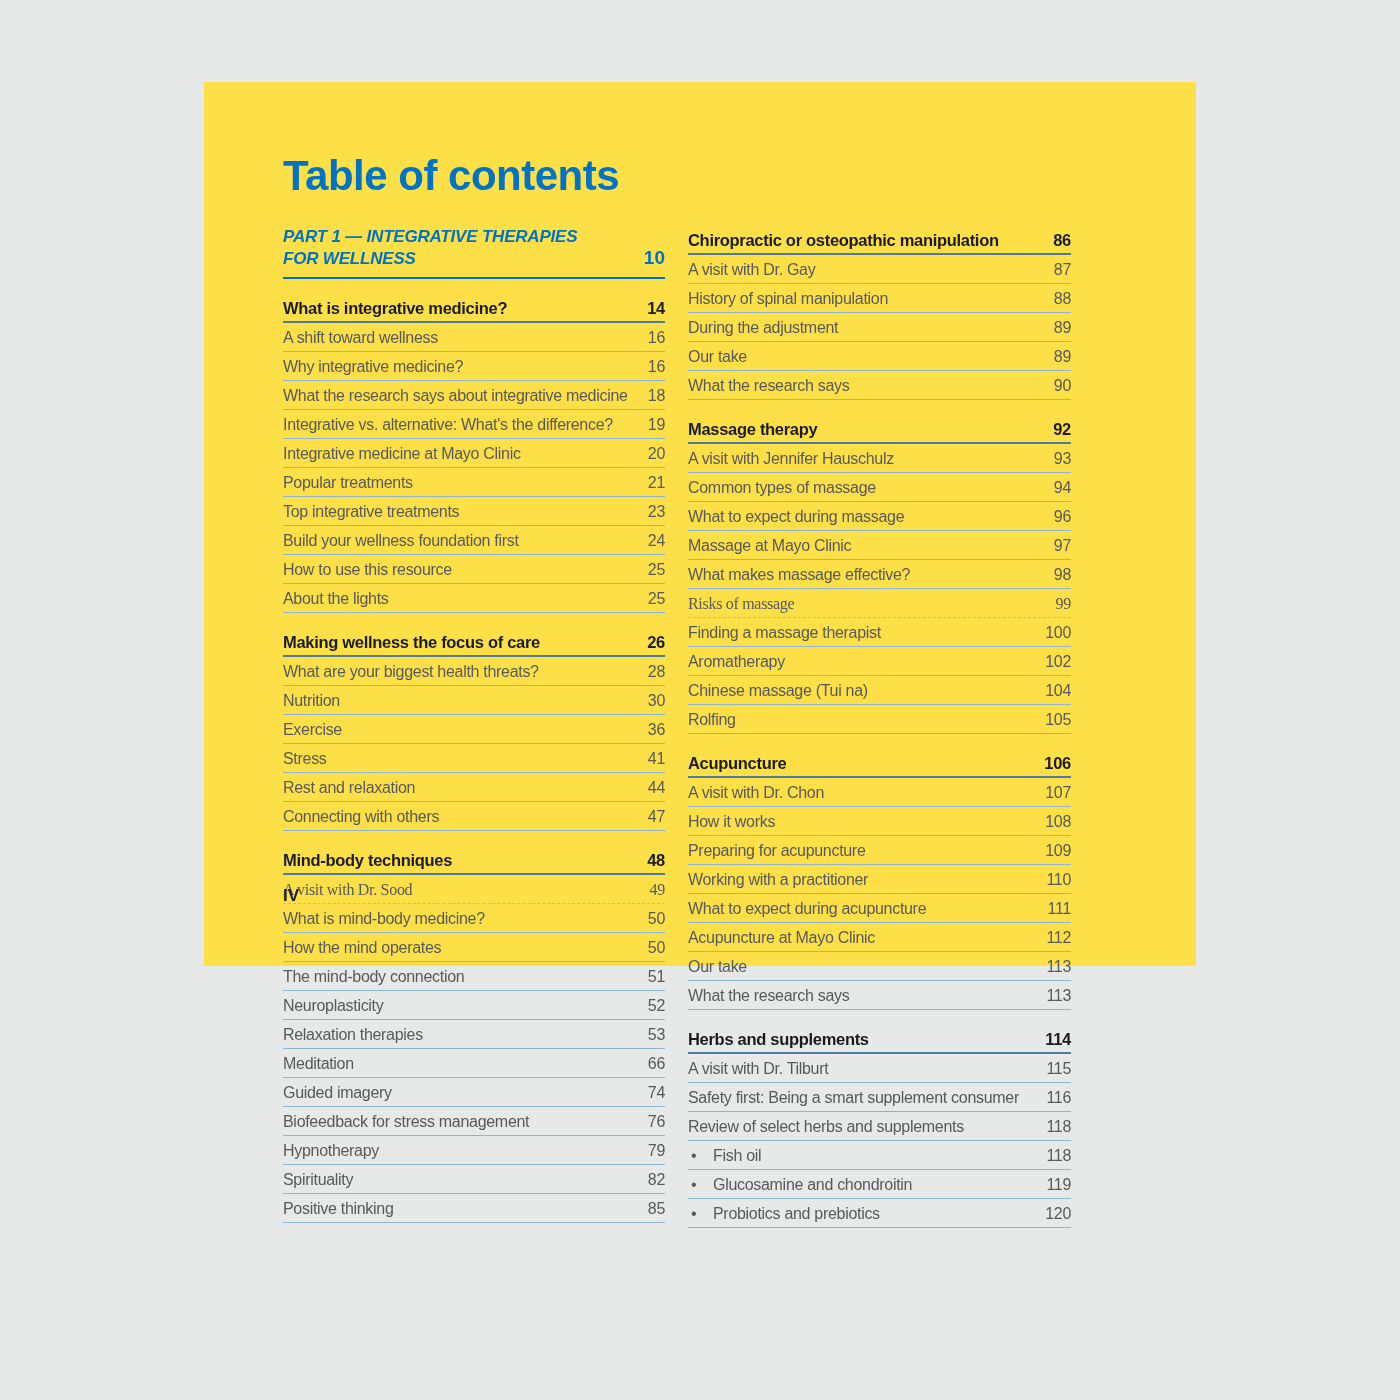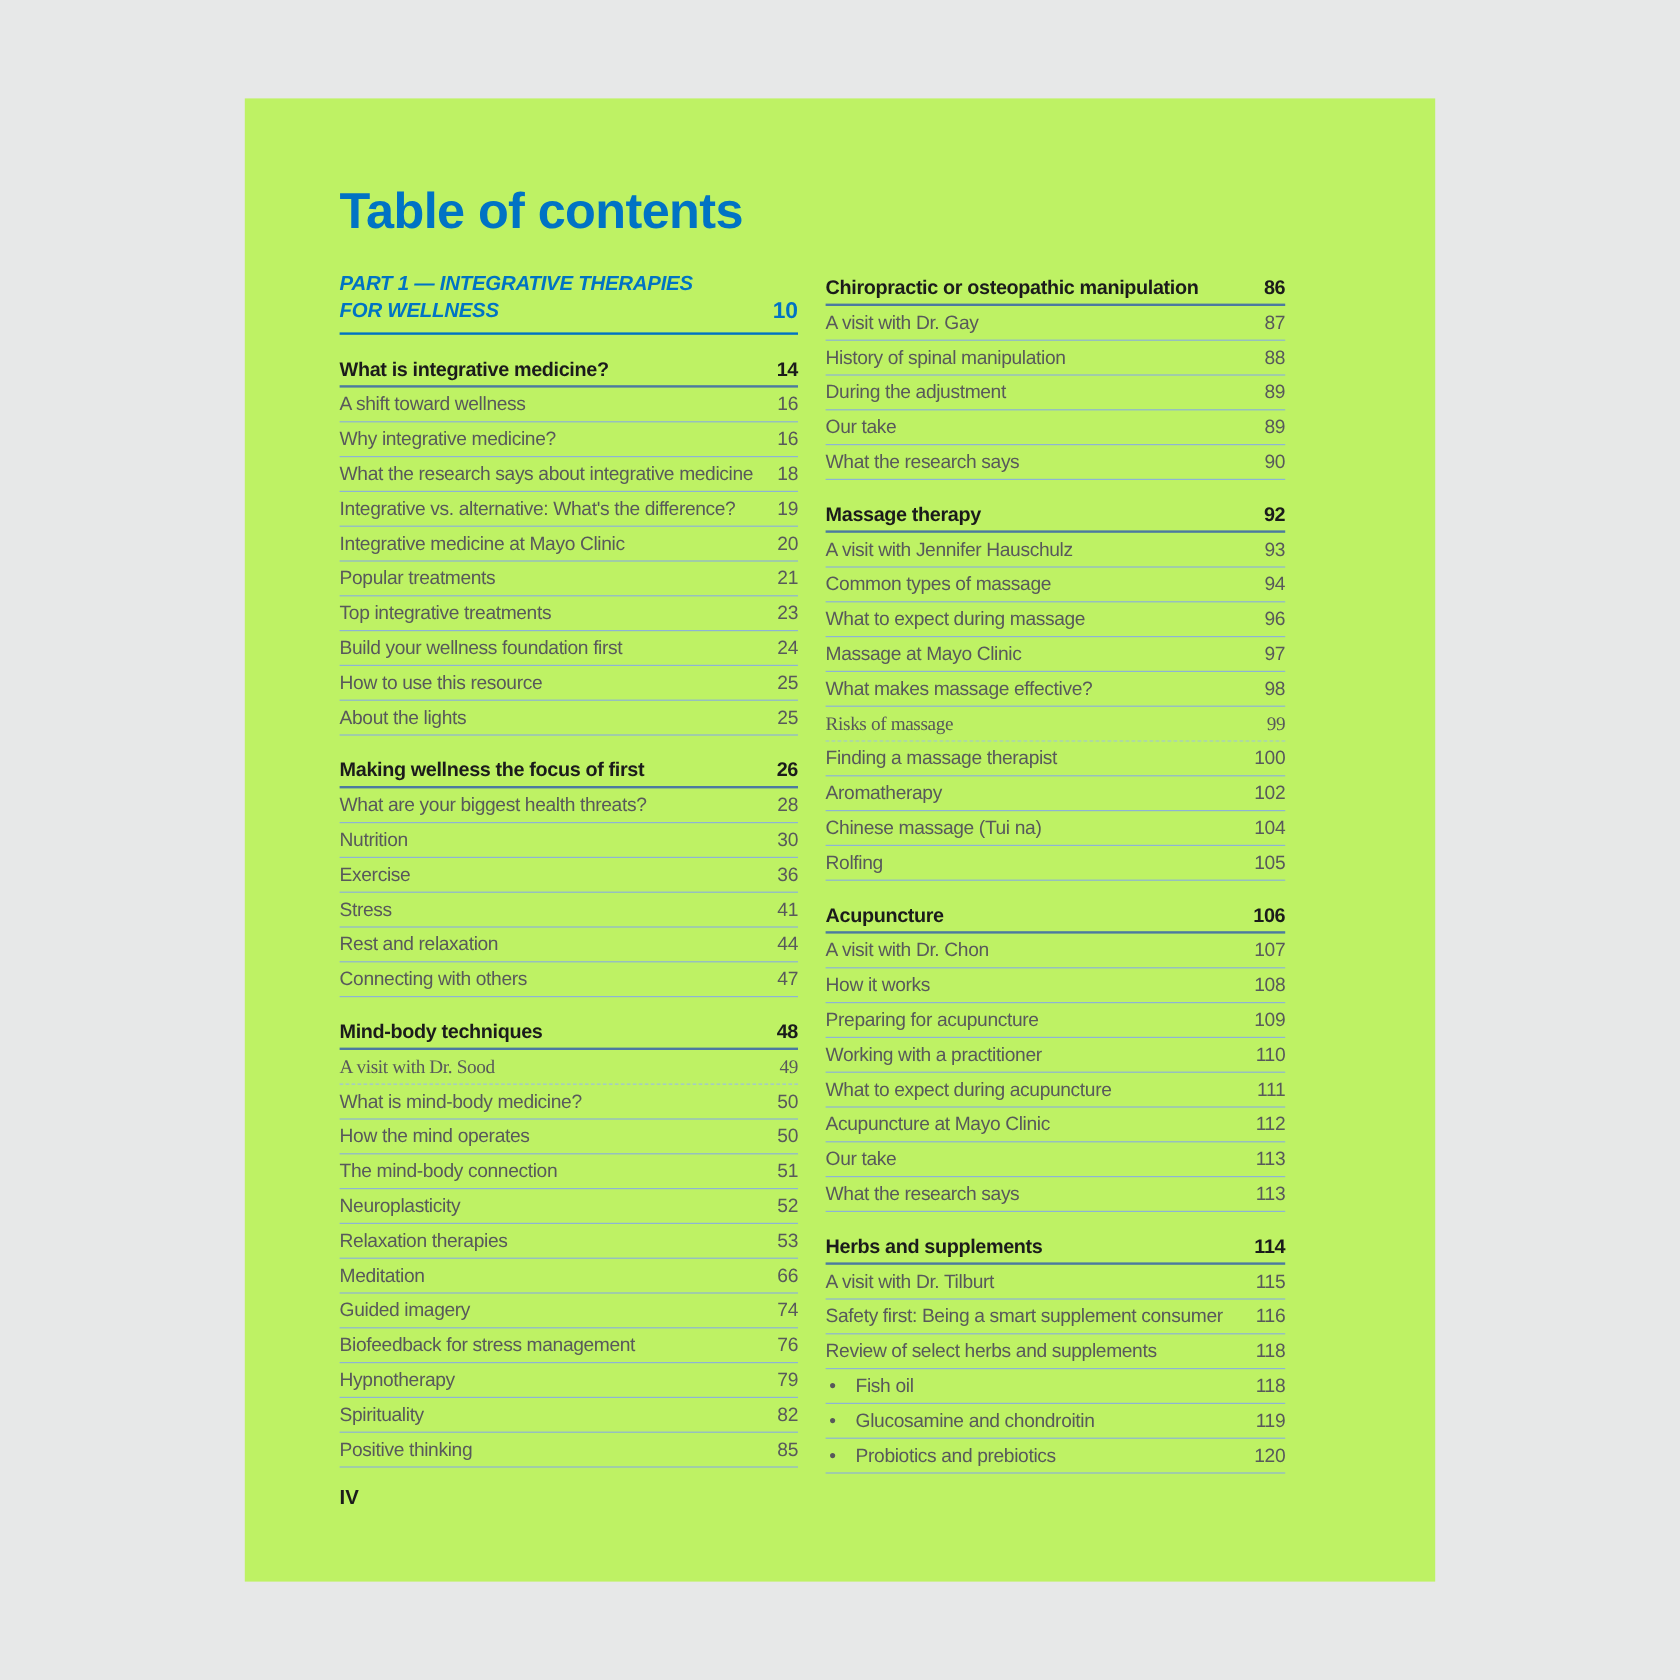--- a/index.html
+++ b/index.html
@@ -9,22 +9,22 @@
     height: 1400px;
     background: #e7e8e8;
     overflow: hidden;
     font-family: "Liberation Sans", sans-serif;
   }
   .page {
     position: absolute;
     left: 204px;
     top: 82px;
     width: 992px;
-    height: 1236px;
-    background: #bef264;
+    height: 884px;
+    background: #fde047;
   }
   .content {
     position: absolute;
     left: 79px;
     top: 0;
     width: 788px;
   }
   .title {
     margin-top: 70px;
     font-size: 42px;
@@ -48,21 +48,20 @@
     color: #0073c4;
     font-weight: bold;
     font-style: italic;
     font-size: 17px;
     line-height: 22px;
     letter-spacing: -0.2px;
   }
   .part-line2 {
     display: flex;
     justify-content: space-between;
-    align-items: flex-end;
   }
   .part-num {
     color: #0073c4;
     font-weight: bold;
     font-size: 19px;
     line-height: 20px;
   }
   
   .section { margin-top: 15px; }
   .col > .section:first-child { margin-top: 0; }
@@ -159,21 +158,21 @@
               <span class="label"><span class="txt">How to use this resource</span></span>
               <span class="num">25</span>
             </div>
             <div class="row entry">
               <span class="label"><span class="txt">About the lights</span></span>
               <span class="num">25</span>
             </div>
           </div>
           <div class="section">
             <div class="row section-head">
-              <span class="label">Making wellness the focus of first</span>
+              <span class="label">Making wellness the focus of care</span>
               <span class="num">26</span>
             </div>
             <div class="row entry">
               <span class="label"><span class="txt">What are your biggest health threats?</span></span>
               <span class="num">28</span>
             </div>
             <div class="row entry">
               <span class="label"><span class="txt">Nutrition</span></span>
               <span class="num">30</span>
             </div>

